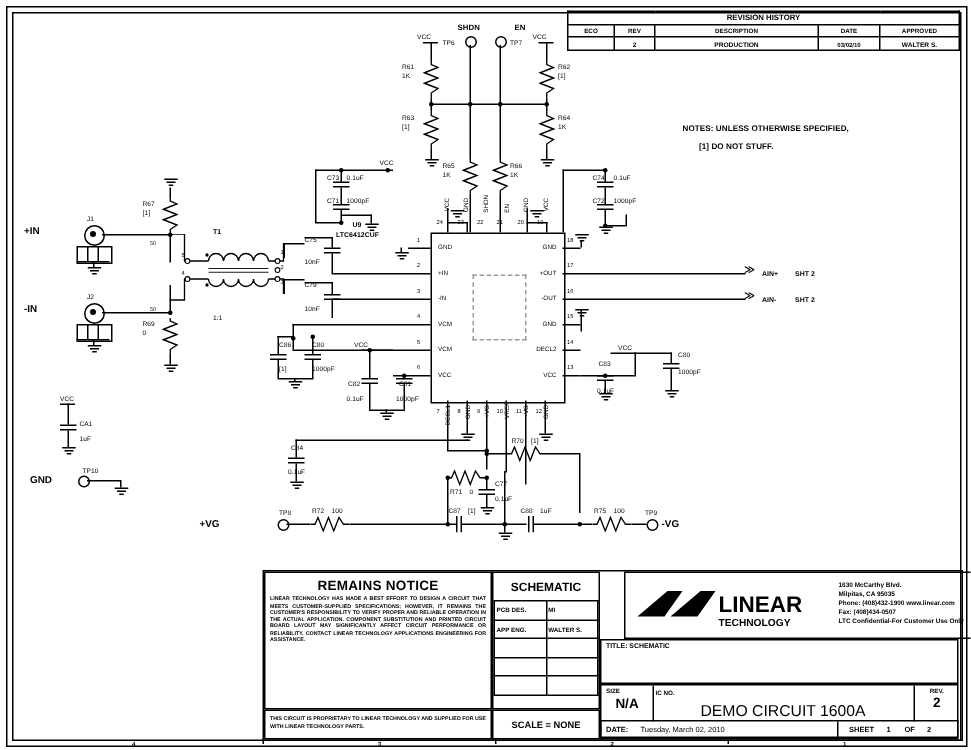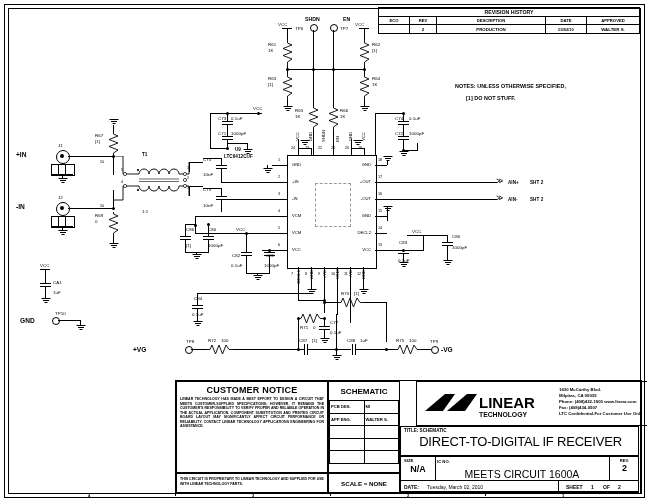--- a/index.html
+++ b/index.html
@@ -778,21 +778,21 @@
   <div class="lbl" style="left:430px;top:339px;">TP9</div>
   <div class="tp" style="left:431px;top:346px;"></div>
   <div class="lbl6" style="left:441px;top:346px;">-VG</div>
 
   <div class="hw" style="left:337px;top:314px;width:1px;"></div>
   <div class="vw" style="left:350px;top:322px;height:1px;"></div>
 
   <div id="titleblock">
 
     <div class="tb-cell tb-border" id="cnote">
-      <div class="h">CUSTOMER NOTICE</div>
+      <div class="h">REMAINS NOTICE</div>
       <div class="p">LINEAR TECHNOLOGY HAS MADE A BEST EFFORT TO DESIGN A CIRCUIT THAT MEETS CUSTOMER-SUPPLIED SPECIFICATIONS; HOWEVER, IT REMAINS THE CUSTOMER'S RESPONSIBILITY TO VERIFY PROPER AND RELIABLE OPERATION IN THE ACTUAL APPLICATION.  COMPONENT SUBSTITUTION AND PRINTED CIRCUIT BOARD LAYOUT MAY SIGNIFICANTLY AFFECT CIRCUIT PERFORMANCE OR RELIABILITY.  CONTACT LINEAR TECHNOLOGY APPLICATIONS ENGINEERING FOR ASSISTANCE.</div>
     </div>
     <div class="tb-cell tb-border" id="cprop">
       <div class="p">THIS CIRCUIT IS PROPRIETARY TO LINEAR TECHNOLOGY AND SUPPLIED FOR USE WITH LINEAR TECHNOLOGY PARTS.</div>
     </div>
 
     <div class="tb-cell tb-border" id="approv">
       <div class="h">SCHEMATIC</div>
       <table>
         <tbody>
@@ -834,31 +834,30 @@
         <div>1630 McCarthy Blvd.</div>
         <div>Milpitas, CA 95035</div>
         <div>Phone: (408)432-1900  www.linear.com</div>
         <div>Fax: (408)434-0507</div>
         <div>LTC Confidential-For Customer Use Only</div>
       </div>
     </div>
 
     <div class="tb-cell tb-border" id="titlerow">
       <div style="position:absolute;left:3px;top:1px;font-size:4.6px;font-weight:bold;">TITLE: SCHEMATIC</div>
-      <div style="position:absolute;left:0;top:7px;width:239px;text-align:center;font-size:13px;letter-spacing:-.2px;">DIRECT-TO-DIGITAL IF RECEIVER</div>
     </div>
 
     <div class="tb-cell tb-border" id="icrow">
       <div style="position:absolute;left:0;top:0;width:34px;height:24px;border-right:1px solid #000;">
         <div style="font-size:4.2px;font-weight:bold;padding:1px 0 0 3px;">SIZE</div>
         <div style="font-size:9px;font-weight:bold;text-align:center;margin-top:1px;">N/A</div>
       </div>
       <div style="position:absolute;left:34px;top:0;width:174px;height:24px;border-right:1px solid #000;">
         <div style="position:absolute;left:2px;top:2px;font-size:4.2px;font-weight:bold;">IC NO.</div>
-        <div style="position:absolute;left:0;top:11px;width:174px;text-align:center;font-size:10.5px;">MEETS CIRCUIT 1600A</div>
+        <div style="position:absolute;left:0;top:11px;width:174px;text-align:center;font-size:10.5px;">DEMO CIRCUIT 1600A</div>
       </div>
       <div style="position:absolute;left:208px;top:0;width:31px;height:24px;">
         <div style="font-size:4.2px;font-weight:bold;text-align:center;padding-top:1px;">REV.</div>
         <div style="font-size:9px;font-weight:bold;text-align:center;">2</div>
       </div>
     </div>
 
     <div class="tb-cell tb-border" id="daterow">
       <div style="position:absolute;left:0;top:0;width:157px;height:13px;border-right:1px solid #000;">
         <div style="position:absolute;left:3px;top:3px;font-size:5px;font-weight:bold;">DATE:</div>

